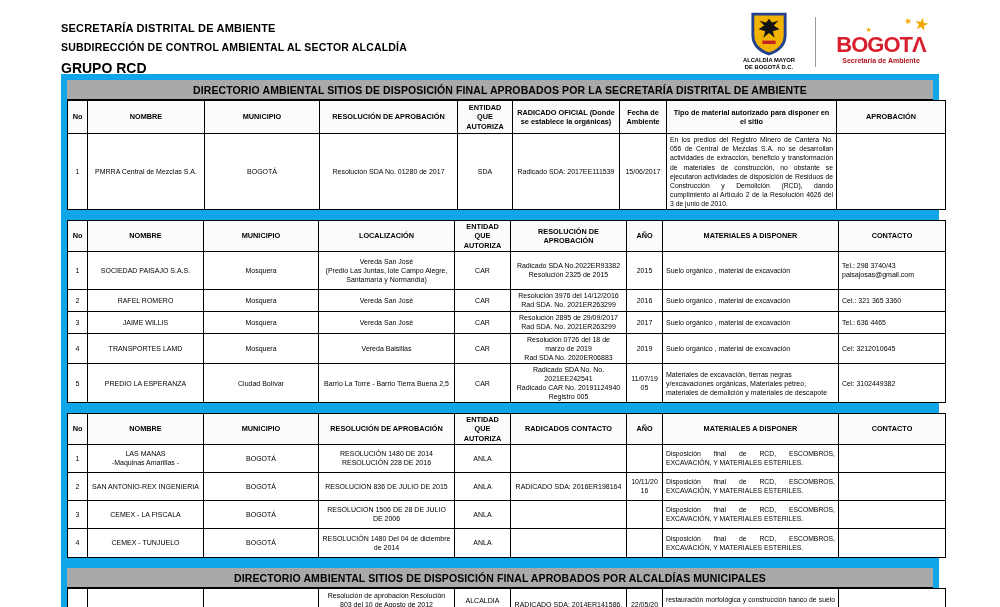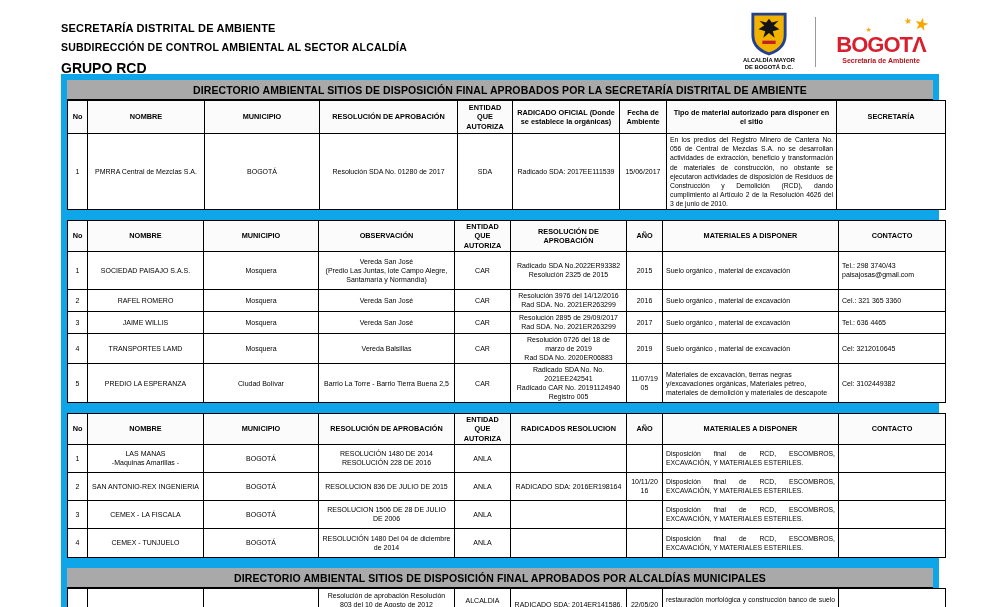--- a/index.html
+++ b/index.html
@@ -92,21 +92,21 @@
           <thead>
             <tr style="height: 33px;">
               <th>No</th>
               <th>NOMBRE</th>
               <th>MUNICIPIO</th>
               <th>RESOLUCIÓN DE APROBACIÓN</th>
               <th>ENTIDAD QUE AUTORIZA</th>
               <th>RADICADO OFICIAL (Donde se establece la orgánicas)</th>
               <th>Fecha de Ambiente</th>
               <th class="al-l">Tipo de material autorizado para disponer en el sitio</th>
-              <th>SECRETARÍA</th>
+              <th>APROBACIÓN</th>
             </tr>
           </thead>
           <tbody>
             <tr style="height: 64px;">
               <td>1</td>
               <td>PMRRA Central de Mezclas S.A.</td>
               <td>BOGOTÁ</td>
               <td>Resolución SDA No. 01280 de 2017</td>
               <td>SDA</td>
               <td>Radicado SDA: 2017EE111539</td>
@@ -129,21 +129,21 @@
             <col style="width: 116px;">
             <col style="width: 36px;">
             <col style="width: 176px;">
             <col style="width: 107px;">
           </colgroup>
           <thead>
             <tr style="height: 26px;">
               <th>No</th>
               <th>NOMBRE</th>
               <th>MUNICIPIO</th>
-              <th>OBSERVACIÓN</th>
+              <th>LOCALIZACIÓN</th>
               <th>ENTIDAD QUE AUTORIZA</th>
               <th>RESOLUCIÓN DE APROBACIÓN</th>
               <th>AÑO</th>
               <th class="al-l">MATERIALES A DISPONER</th>
               <th>CONTACTO</th>
             </tr>
           </thead>
           <tbody>
             <tr style="height: 38px;">
               <td>1</td>
@@ -226,21 +226,21 @@
             <col style="width: 176px;">
             <col style="width: 107px;">
           </colgroup>
           <thead>
             <tr style="height: 26px;">
               <th>No</th>
               <th>NOMBRE</th>
               <th>MUNICIPIO</th>
               <th>RESOLUCIÓN DE APROBACIÓN</th>
               <th>ENTIDAD QUE AUTORIZA</th>
-              <th>RADICADOS RESOLUCION</th>
+              <th>RADICADOS CONTACTO</th>
               <th>AÑO</th>
               <th class="al-l">MATERIALES A DISPONER</th>
               <th>CONTACTO</th>
             </tr>
           </thead>
           <tbody>
             <tr style="height: 28px;">
               <td>1</td>
               <td>LAS MANAS
 -Maquinas Amarillas -</td>

